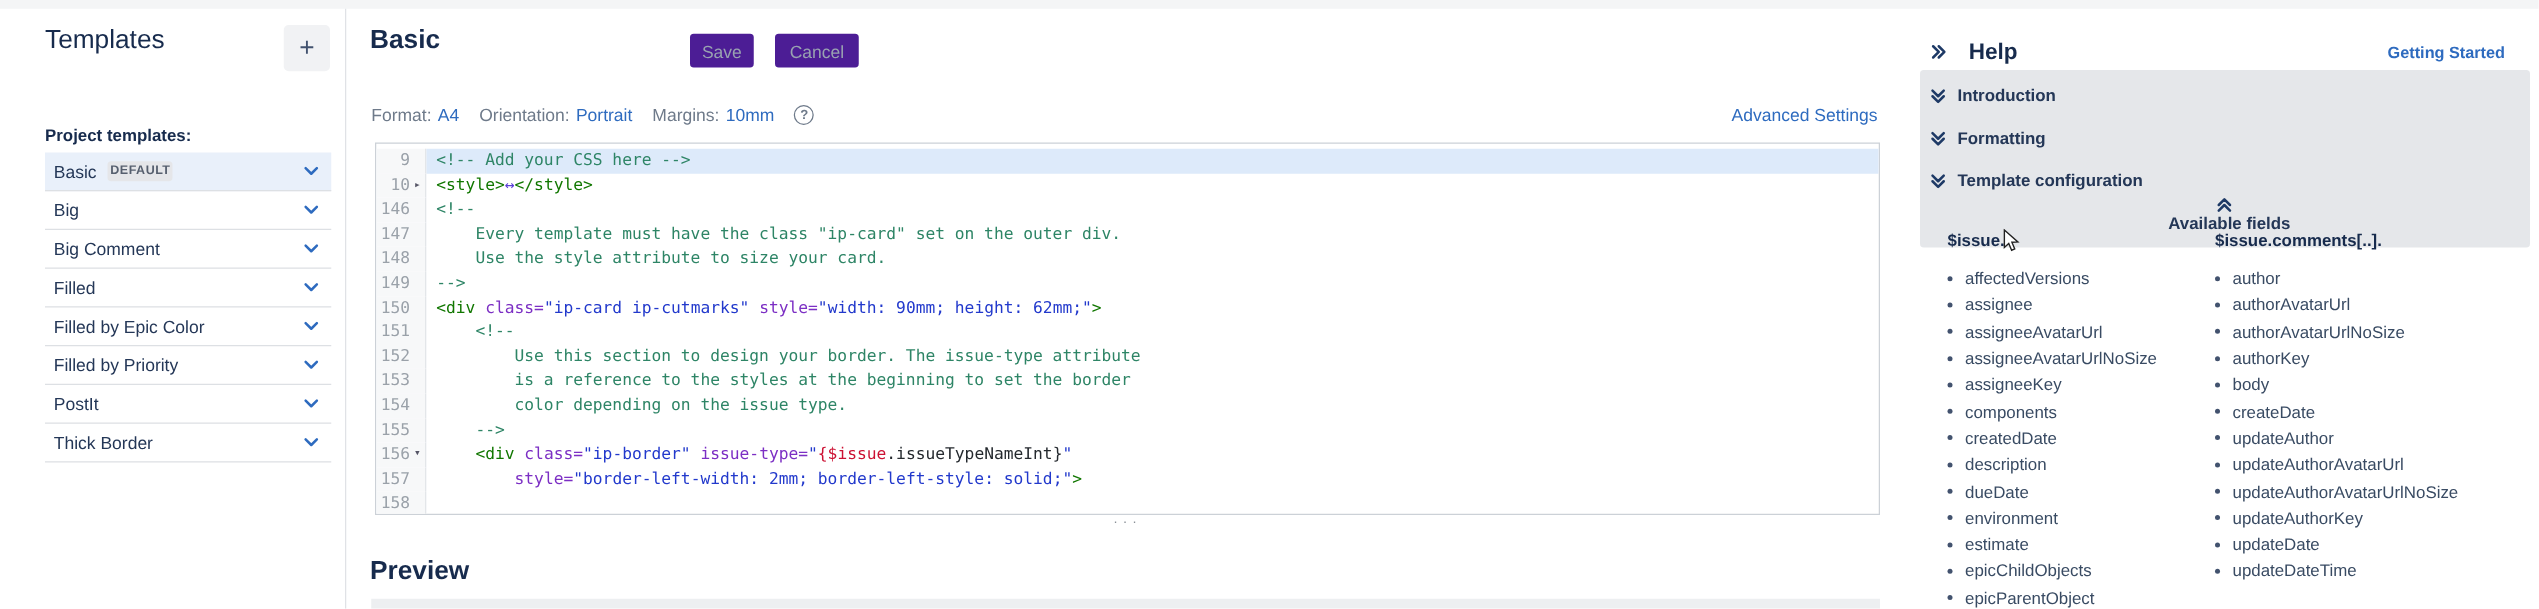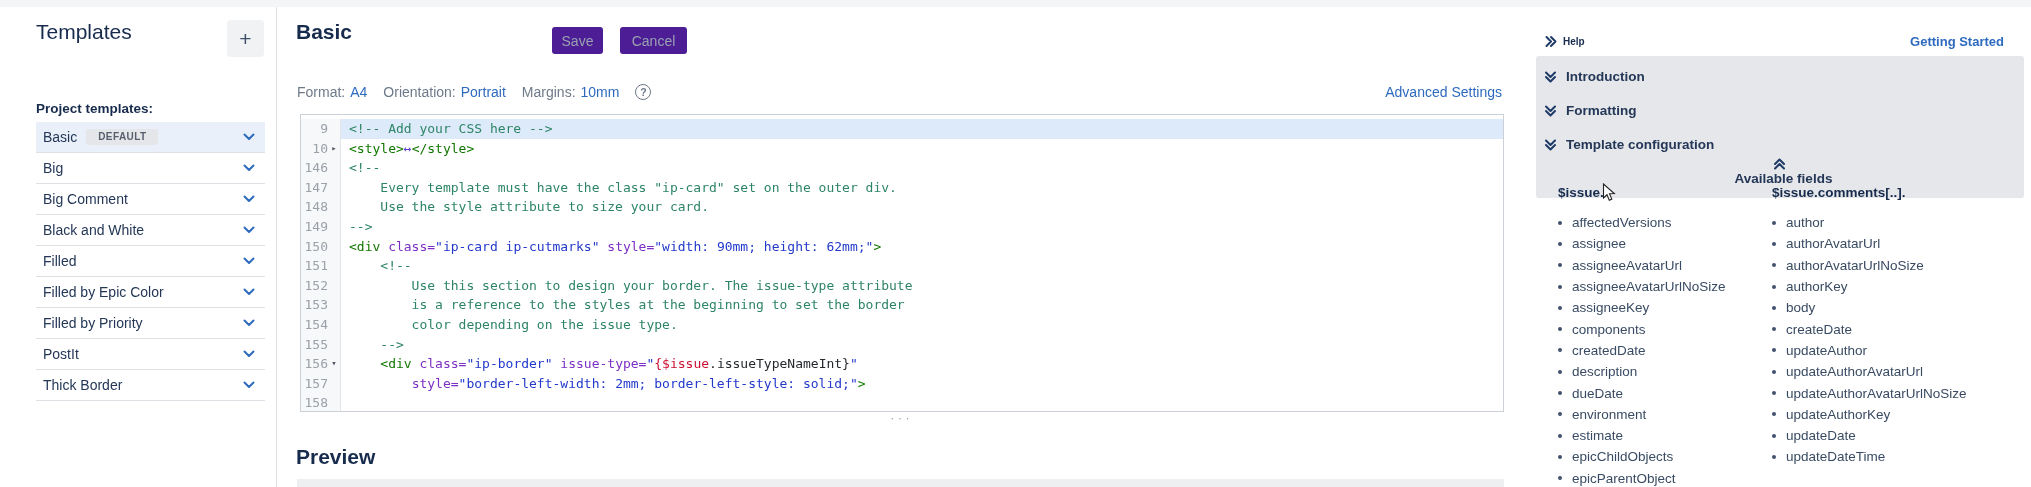--- a/index.html
+++ b/index.html
@@ -12,21 +12,21 @@
   
   .sidebar-title { position:absolute; left:36px; top:20px; font-size:21px; font-weight:400; color:#172b4d; }
   .add-btn { position:absolute; left:227px; top:20px; width:37px; height:37px; background:#f1f2f4; border:none; border-radius:4px;
              font-size:21px; color:#42526e; display:flex; align-items:center; justify-content:center; cursor:pointer; }
   .section-label { position:absolute; left:36px; top:101px; font-size:13.5px; font-weight:700; color:#172b4d; }
   .tpl-list { position:absolute; left:36px; top:122px; width:229px; }
   .tpl-row { height:31px; display:flex; align-items:center; padding:0 10px 0 7px; border-bottom:1px solid #dde0e4;
              color:#243757; font-size:14px; cursor:pointer; }
   .tpl-row.selected { background:#e9f0fa; }
   .badge { margin-left:9px; background:#e5e6e9; color:#565f6e; font-size:10px; font-weight:700;
-           padding:2px 12px 3px; border-radius:3px; letter-spacing:.4px; }
+           padding:2px 2px 3px; border-radius:3px; letter-spacing:.4px; }
   .tpl-chevron { margin-left:auto; display:flex; }
 
   
   .main-title { position:absolute; left:296px; top:20px; font-size:21px; font-weight:700; color:#172b4d; }
   .btn { position:absolute; top:27px; height:27px; background:#4c1d95; border:none; border-radius:3px;
          color:#99a2b1; font-size:14px; cursor:default; }
   .btn-save { left:552px; width:51px; }
   .btn-cancel { left:620px; width:67px; }
   .settings-row { position:absolute; left:297px; top:83px; height:18px; display:flex; align-items:center; font-size:14px; }
   .setting { display:flex; align-items:center; margin-right:16px; }
@@ -53,21 +53,21 @@
   .tk-widget { color:#5b3fd6; }
   .tk-plain { color:#24292e; }
   .editor-dots { position:absolute; left:860px; top:412px; width:84px; text-align:center; color:#8a9097;
                  font-size:11px; letter-spacing:4px; cursor:row-resize; }
 
   .preview-title { position:absolute; left:296px; top:445px; font-size:21px; font-weight:700; color:#172b4d; }
   .preview-strip { position:absolute; left:297px; top:479px; width:1207px; height:8px; background:#edeff1; }
 
   
   .help-header { position:absolute; left:1536px; top:28px; width:488px; height:26px; display:flex; align-items:center; padding:0 20px 0 8px; }
-  .help-header .ttl { font-size:10px; font-weight:700; color:#172b4d; margin-left:6px; }
+  .help-header .ttl { font-size:18px; font-weight:700; color:#172b4d; margin-left:18px; }
   .help-link { margin-left:auto; font-size:13px; font-weight:700; color:#2e6bbf; cursor:pointer; }
   .help-row { position:absolute; left:1536px; width:488px; height:40px; background:#e5e7ea; border-radius:3px;
               display:flex; align-items:center; padding:0 10px 0 8px; cursor:pointer; }
   .help-row .lbl { font-size:13.5px; font-weight:700; color:#243757; margin-left:9px; }
   .chev-icon { display:flex; flex:none; }
   .field-col { position:absolute; top:185px; }
   .field-heading { font-size:13.5px; font-weight:700; color:#172b4d; margin-bottom:12px; }
   .field-col ul { list-style:none; }
   .field-col li { font-size:13.5px; color:#394b63; height:21.3px; display:flex; align-items:center; }
   .field-col li::before { content:""; width:4px; height:4px; border-radius:50%; background:#42526e; margin-right:10px; flex:none; }
@@ -97,28 +97,20 @@
     <div class="tpl-row">
       <span>Big</span>
       <span class="tpl-chevron">
         <svg width="12" height="8" viewBox="0 0 12 8">
           <path d="M1.5 1.5 L6 6 L10.5 1.5" fill="none" stroke="#2e6bbf" stroke-width="2" stroke-linecap="round" stroke-linejoin="round"></path>
         </svg>
       </span>
     </div>
     <div class="tpl-row">
       <span>Big Comment</span>
-      <span class="tpl-chevron">
-        <svg width="12" height="8" viewBox="0 0 12 8">
-          <path d="M1.5 1.5 L6 6 L10.5 1.5" fill="none" stroke="#2e6bbf" stroke-width="2" stroke-linecap="round" stroke-linejoin="round"></path>
-        </svg>
-      </span>
-    </div>
-    <div class="tpl-row">
-      <span>Black and White</span>
       <span class="tpl-chevron">
         <svg width="12" height="8" viewBox="0 0 12 8">
           <path d="M1.5 1.5 L6 6 L10.5 1.5" fill="none" stroke="#2e6bbf" stroke-width="2" stroke-linecap="round" stroke-linejoin="round"></path>
         </svg>
       </span>
     </div>
     <div class="tpl-row">
       <span>Filled</span>
       <span class="tpl-chevron">
         <svg width="12" height="8" viewBox="0 0 12 8">

